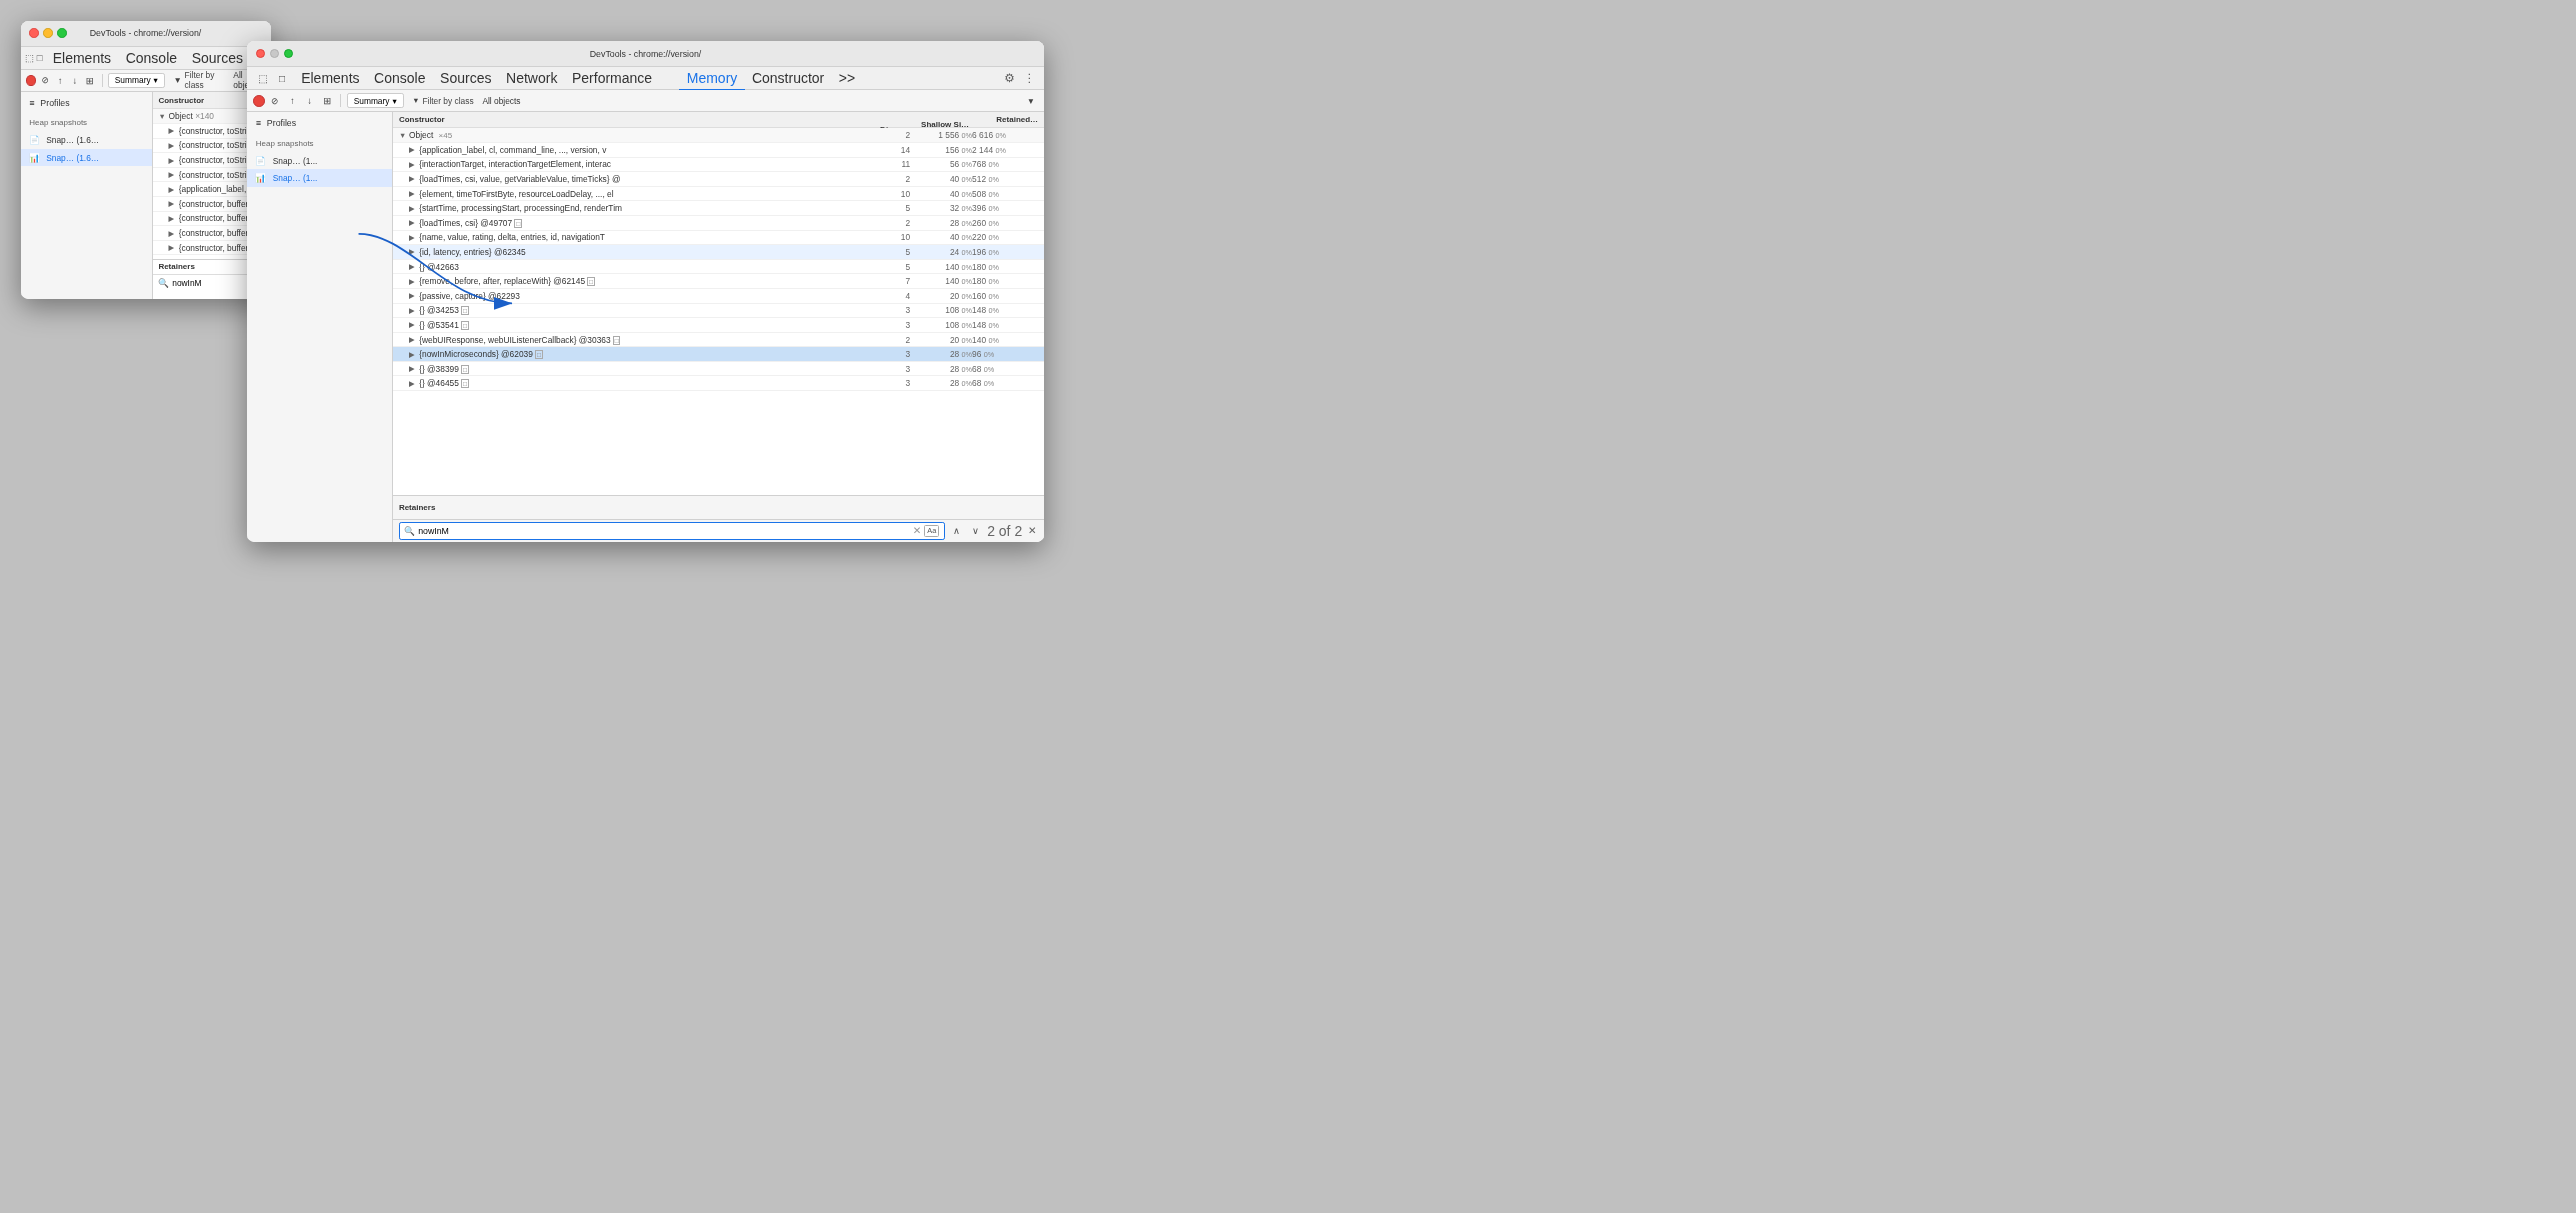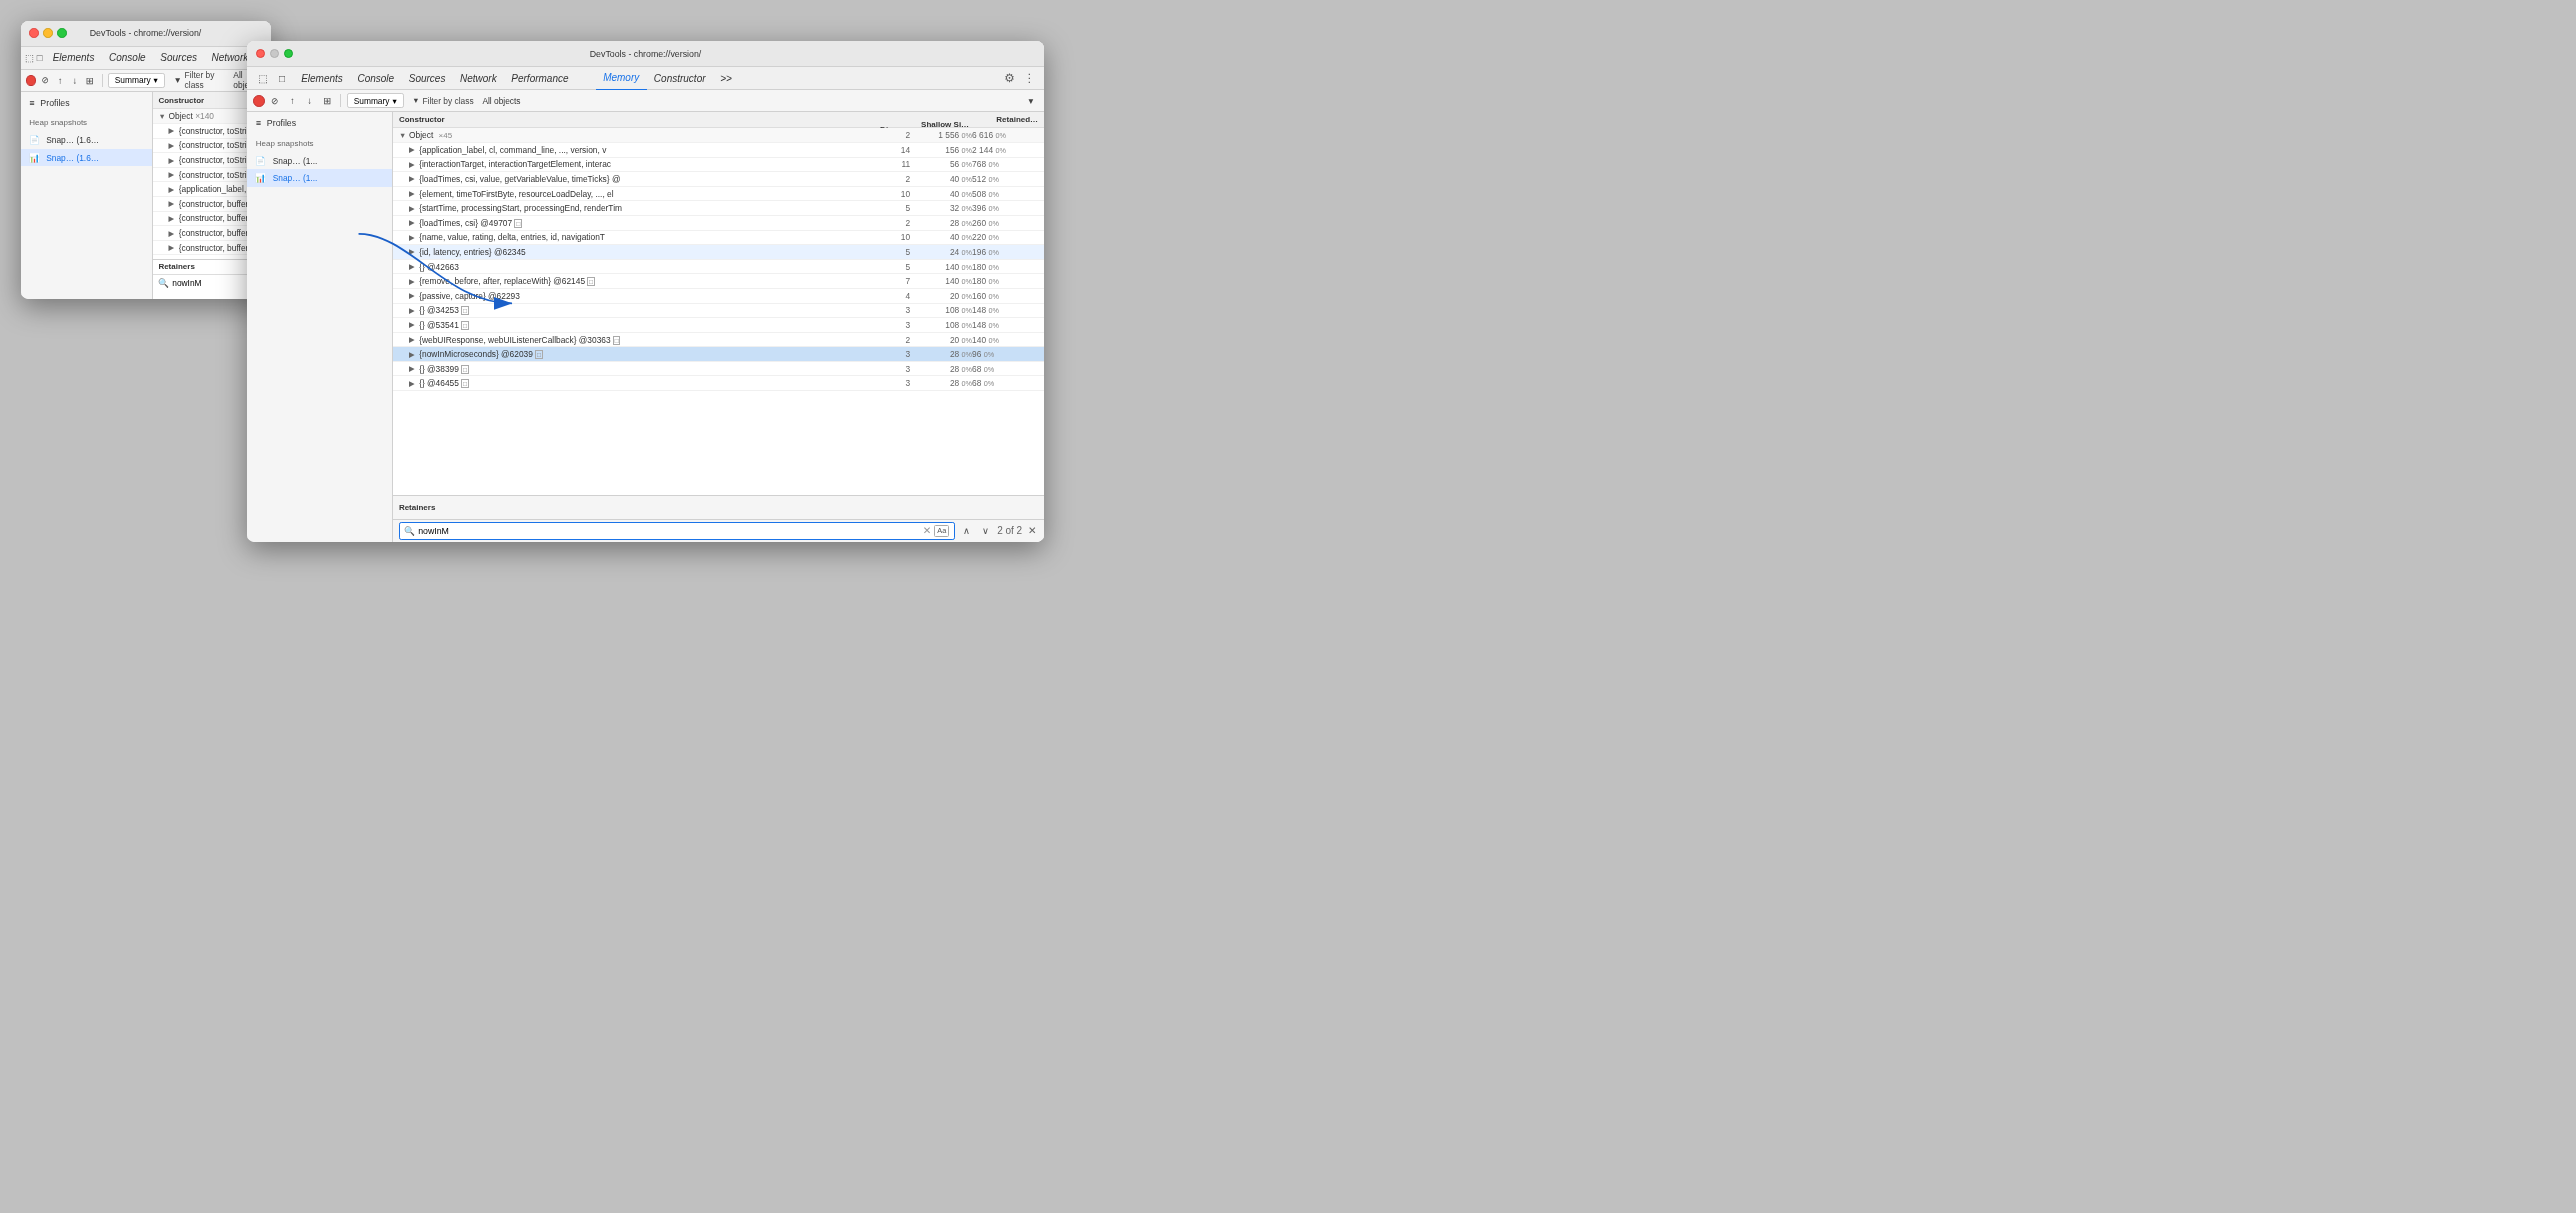--- a/index.html
+++ b/index.html
@@ -81,25 +81,24 @@
       justify-content: center;
       color: #5a5a5a;
       font-size: 9.5px;
     }
 
     .devtools-tab {
       padding: 0 7.3px;
       height: 23.4px;
       display: flex;
       align-items: center;
-      font-size: 10px;
+      font-size: 14px;
       color: #333;
       cursor: pointer;
       white-space: nowrap;
-      font-style: italic;
     }
 
     .devtools-tab.active {
       color: #1a73e8;
       border-bottom: 1.5px solid #1a73e8;
     }
 
     .devtools-tab-spacer { flex: 1; }
 
     .devtools-gear {
@@ -351,21 +350,21 @@
 
     .search-input-container input {
       flex: 1;
       border: none;
       outline: none;
       font-size: 8.8px;
       background: transparent;
     }
 
     .search-count {
-      font-size: 10px;
+      font-size: 14px;
       color: #666;
       white-space: nowrap;
     }
 
     .search-nav-btn {
       width: 14.6px;
       height: 14.6px;
       display: flex;
       align-items: center;
       justify-content: center;

